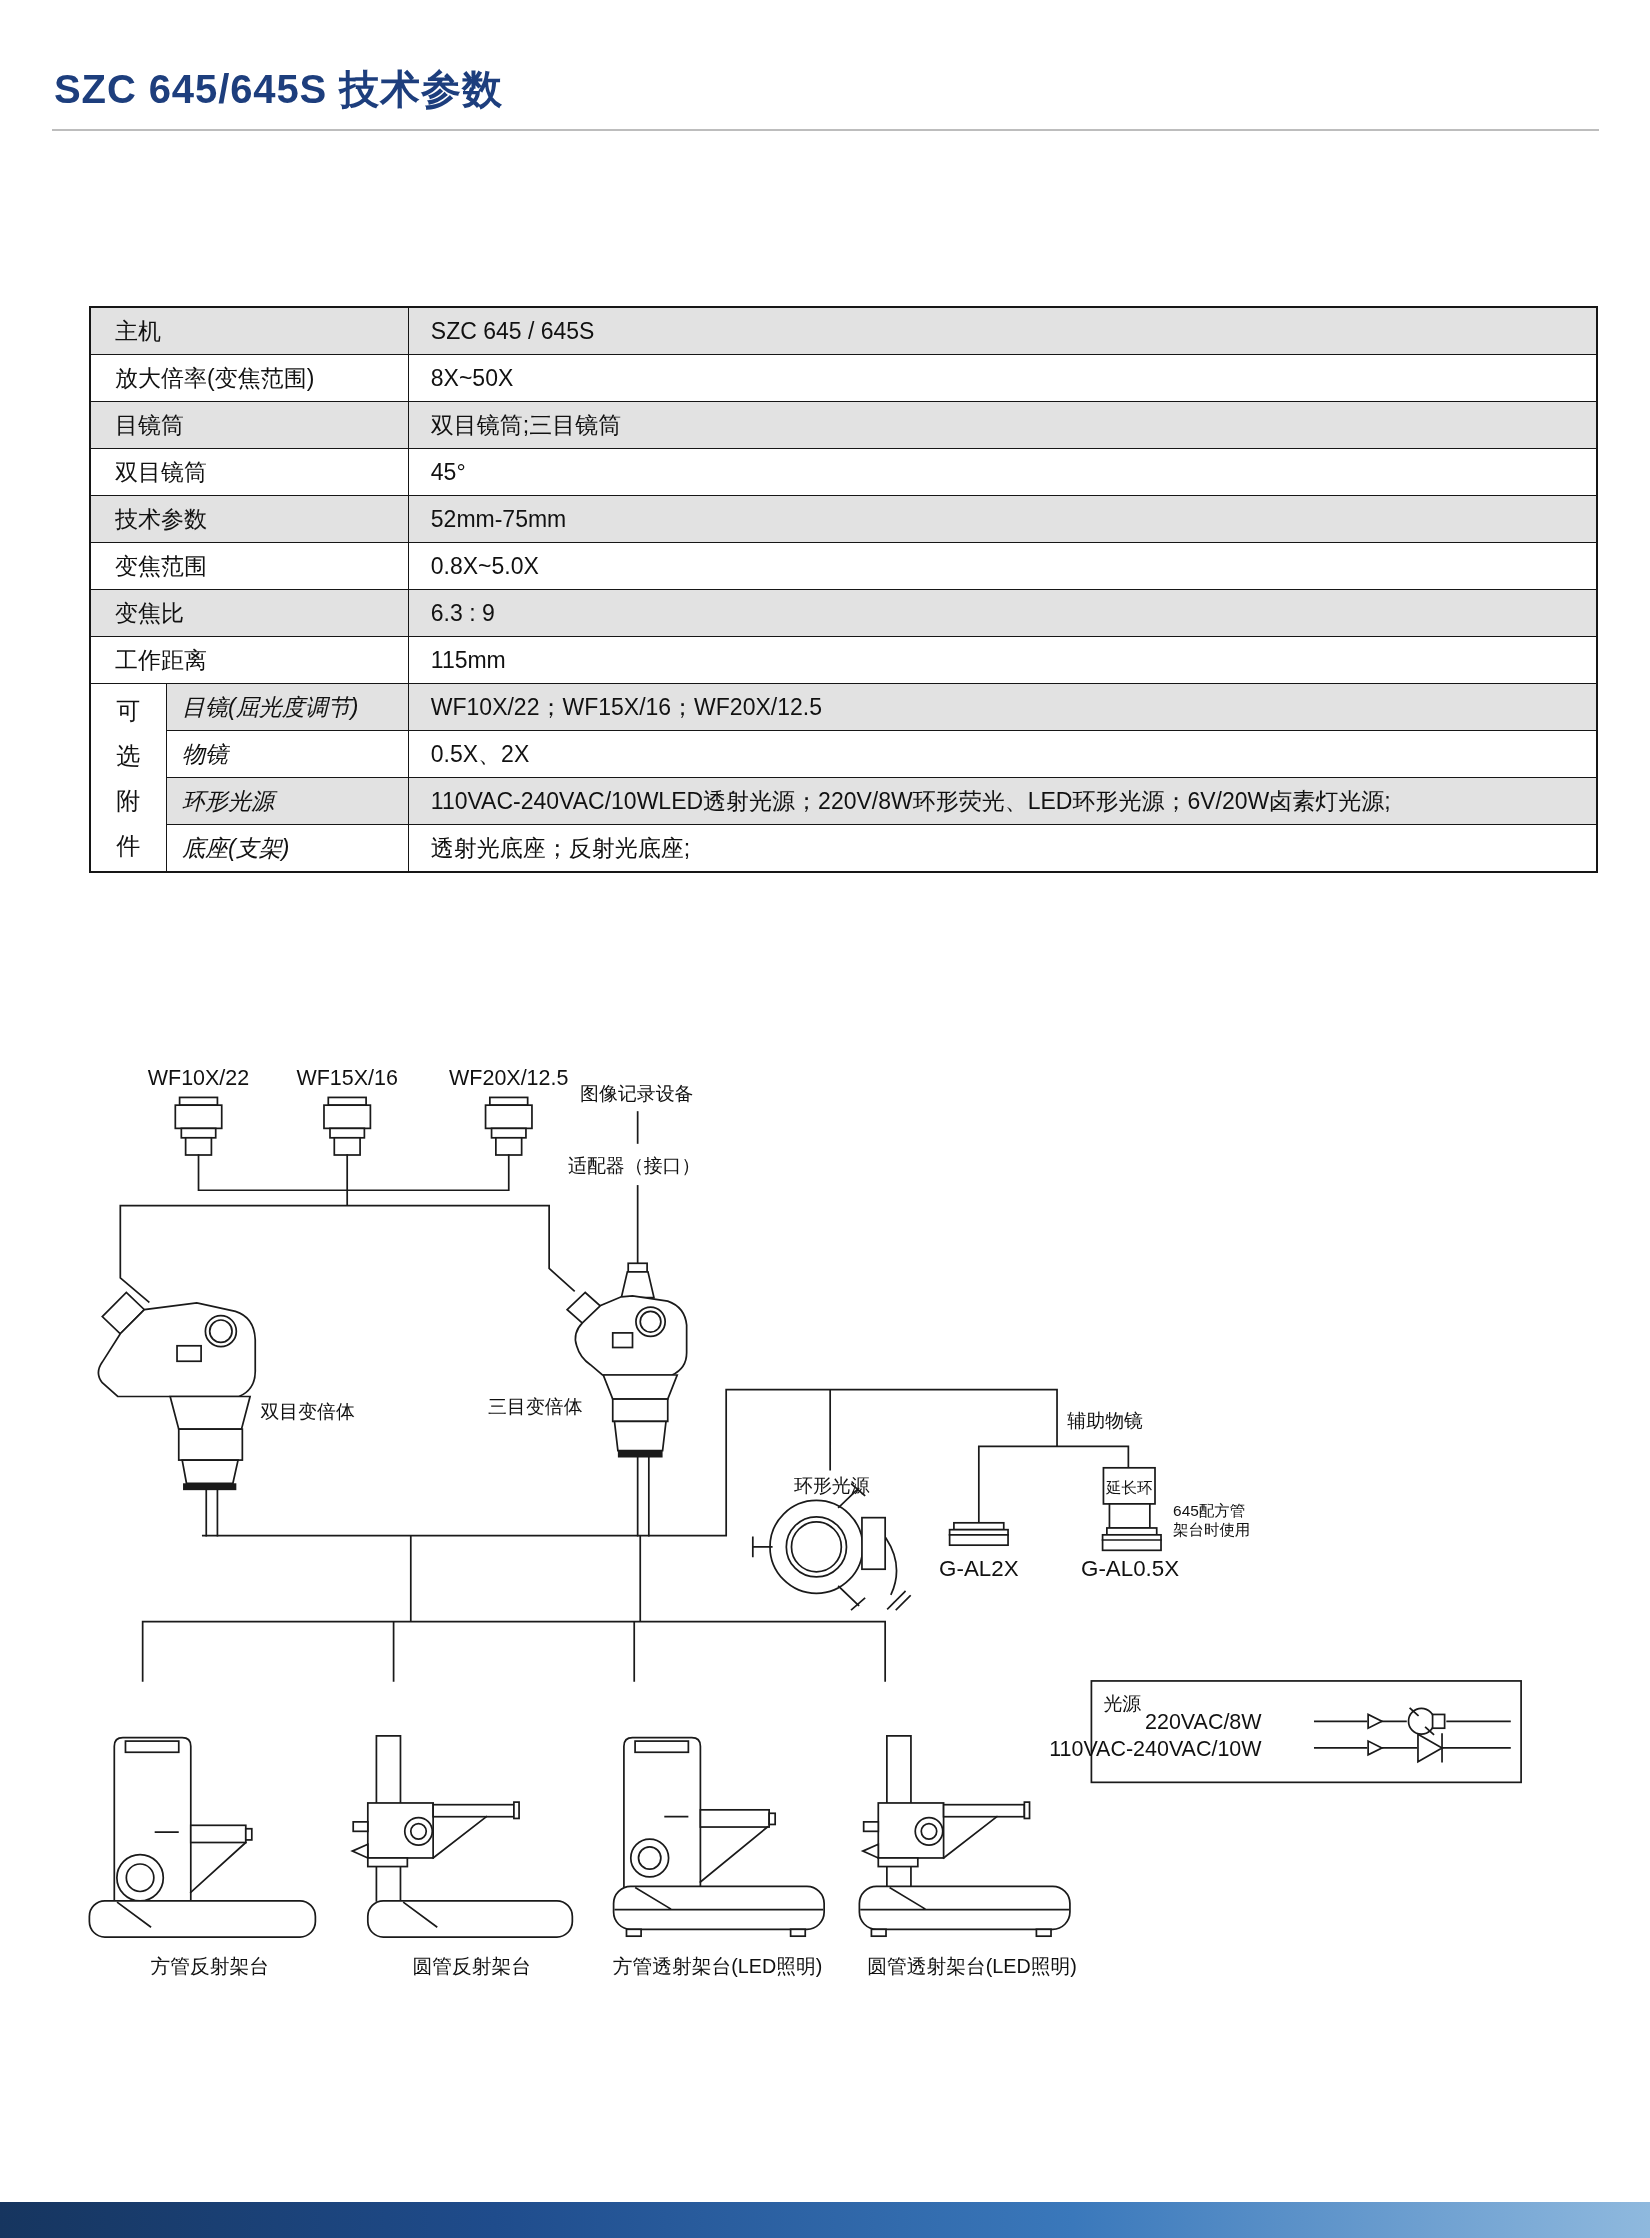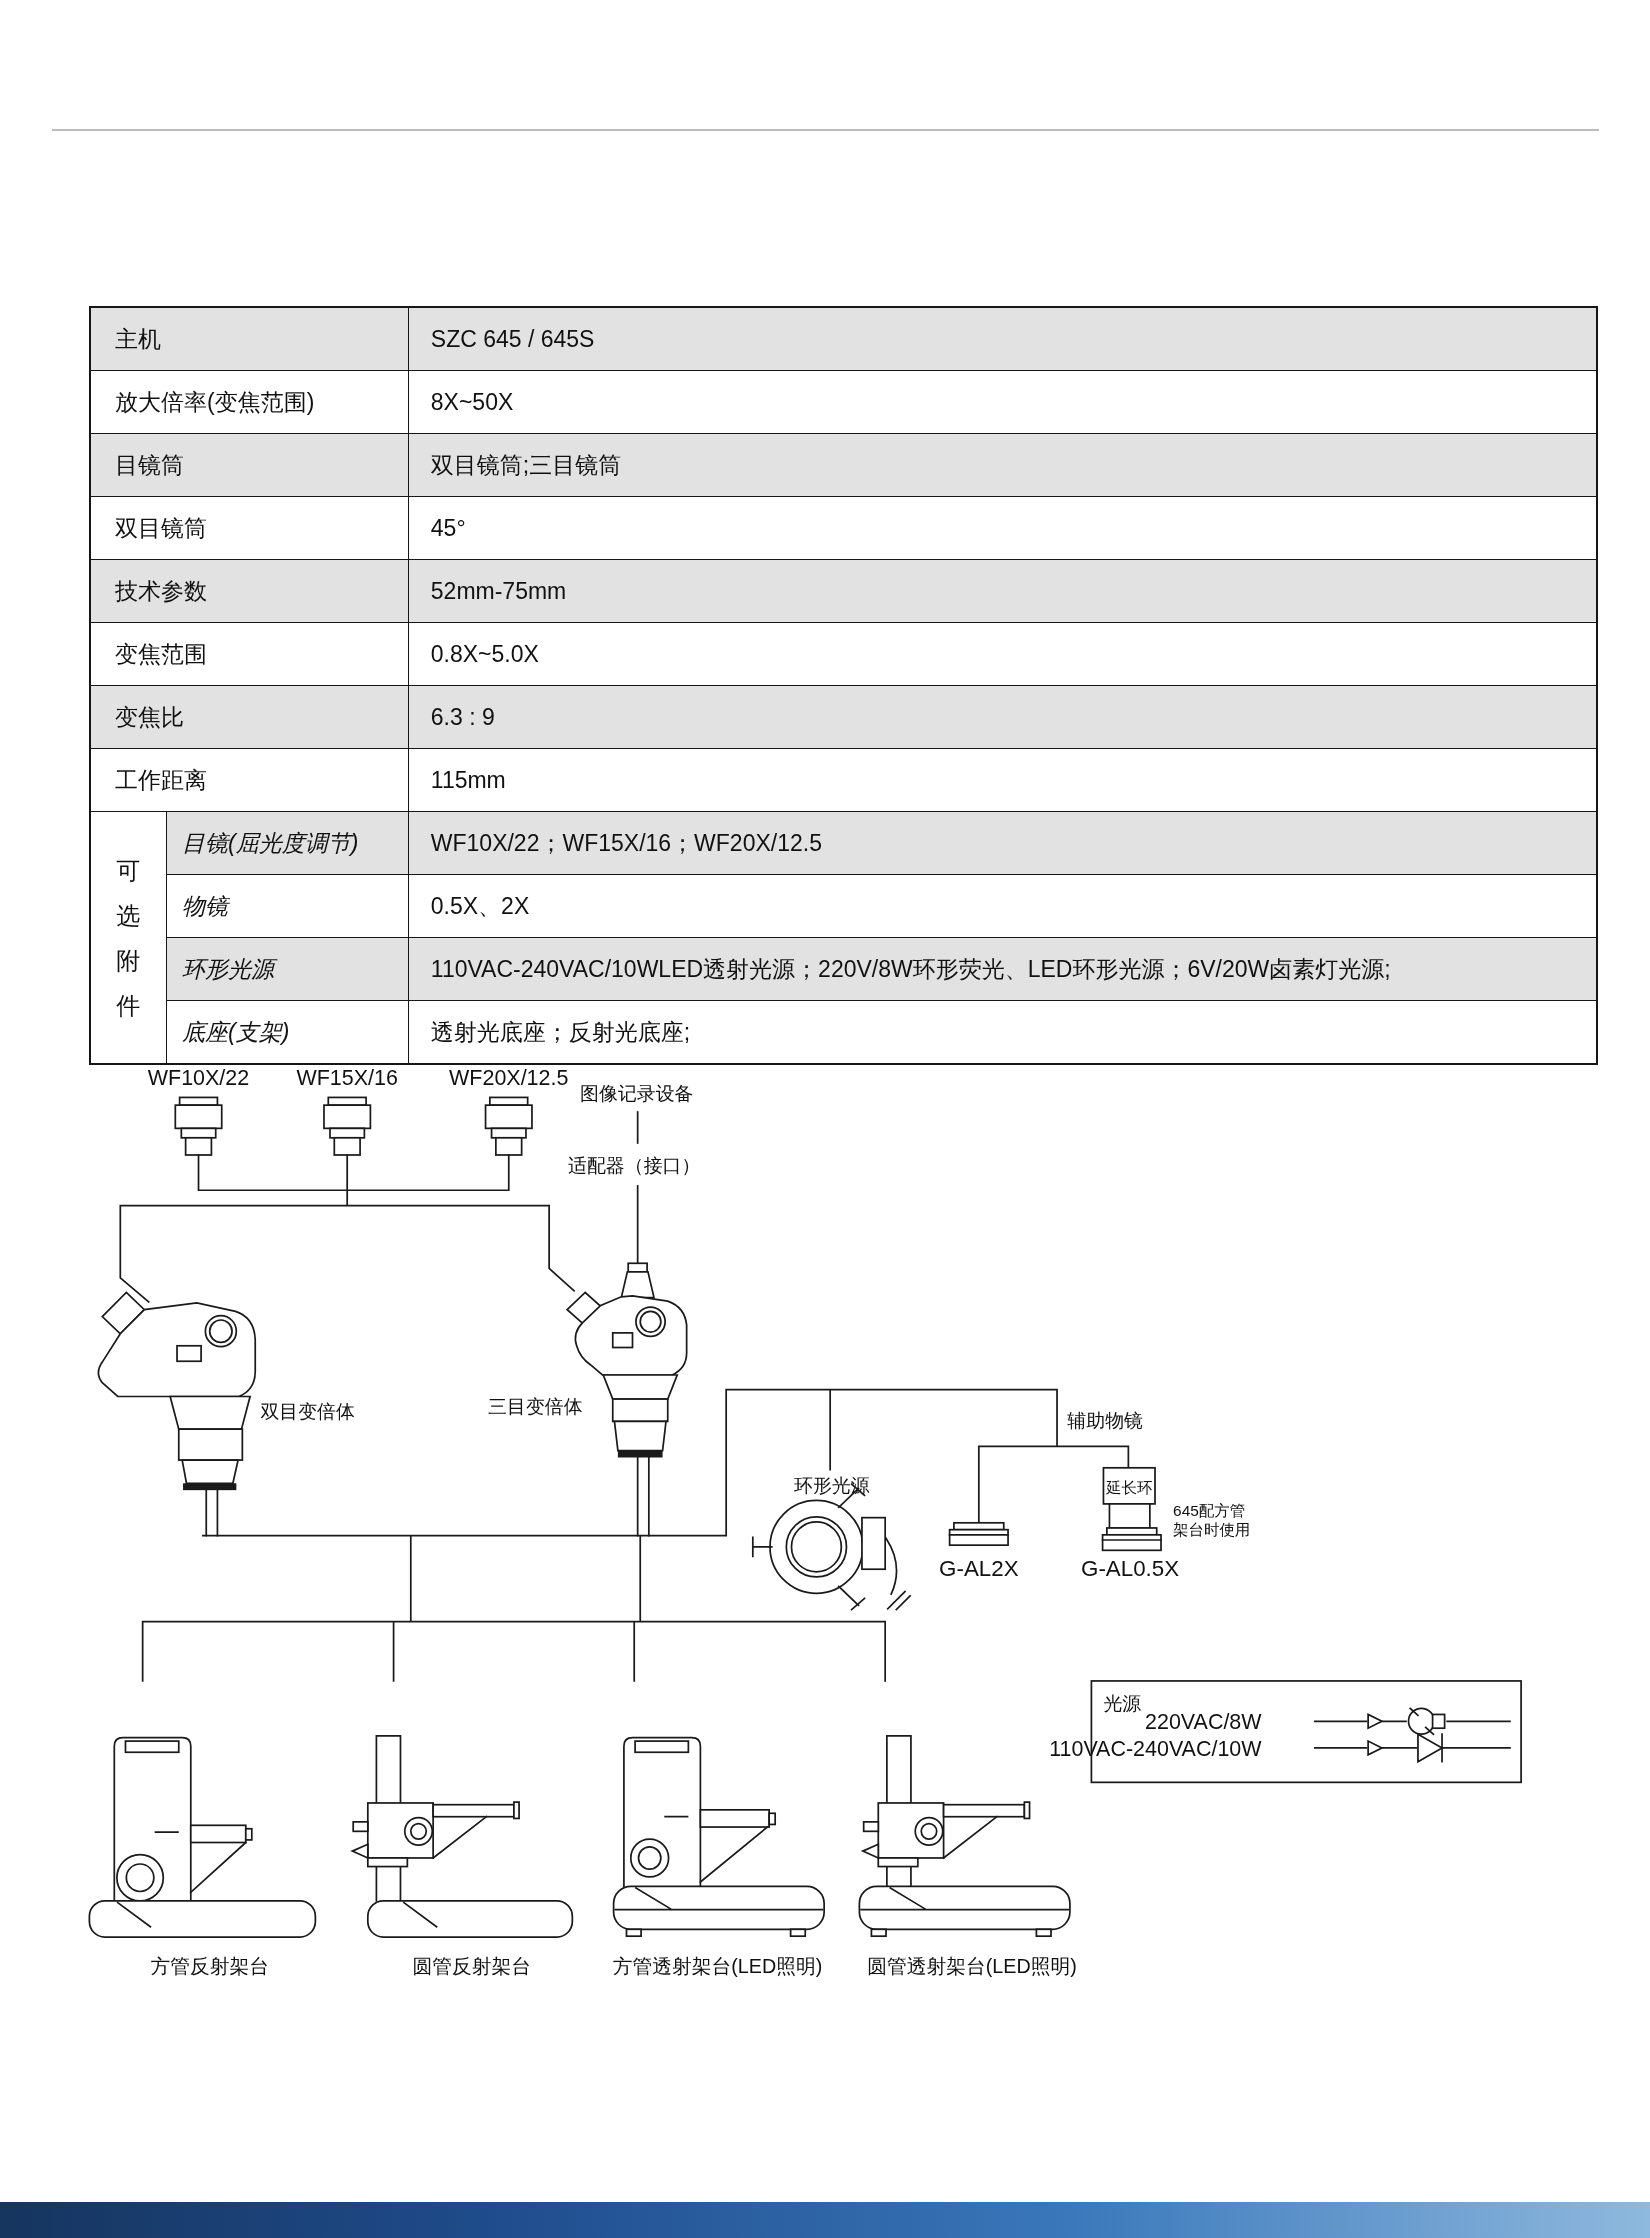--- a/index.html
+++ b/index.html
@@ -4,21 +4,21 @@
 <style>
   html,body{margin:0;padding:0;background:#fff;}
   .page{position:relative;width:1650px;height:2239px;background:#fff;overflow:hidden;
         font-family:"Liberation Sans","DejaVu Sans",sans-serif;color:#111;}
   .title{position:absolute;left:54px;top:62px;margin:0;font-size:40px;font-weight:bold;
          color:#1d3e7d;letter-spacing:0.9px;}
   .rule{position:absolute;left:52px;top:129px;width:1547px;height:1.7px;background:#bdbdbd;}
   table.spec{position:absolute;left:89px;top:306px;width:1507px;border-collapse:collapse;
              table-layout:fixed;font-size:23px;}
   table.spec td{border:1.7px solid #161616;height:46px;vertical-align:middle;
-                padding:8px;overflow:hidden;white-space:nowrap;}
+                padding:0;overflow:hidden;white-space:nowrap;}
   table.spec{border:2.6px solid #161616;}
   table.spec tr.shade td{background:#e2e2e2;}
   table.spec td.c-group{background:#fff !important;text-align:center;white-space:pre-line;
                         line-height:45px;font-size:24px;}
   table.spec td.c-label{padding-left:24px;}
   table.spec td.c-sublabel{padding-left:15.5px;font-style:italic;}
   table.spec td.c-value{padding-left:22.3px;}
   svg.diagram{position:absolute;left:0;top:1031px;width:1650px;height:963px;}
   .s{stroke:#1a1a1a;stroke-width:2;fill:none;stroke-linecap:square;}
   .sf{stroke:#1a1a1a;stroke-width:2;fill:#fff;}
@@ -31,20 +31,21 @@
   .ts{font-size:23px;}
   .tn{font-size:18px;}
   .footer{position:absolute;left:0;top:2202px;width:1650px;height:37px;
           background:linear-gradient(90deg,#16355f 0%,#1f4c8c 30%,#3a78bb 65%,#8fb9de 100%);}
 </style>
 </head>
 <body>
 
 <div class="page">
 
+  <h1 class="title">SZC 645/645S 技术参数</h1>
   <div class="rule"></div>
 
   <table class="spec">
     <colgroup>
         <col style="width:76px">
         <col style="width:242px">
         <col style="width:1189px">
       </colgroup>
     <tbody>
         <tr class="shade">

